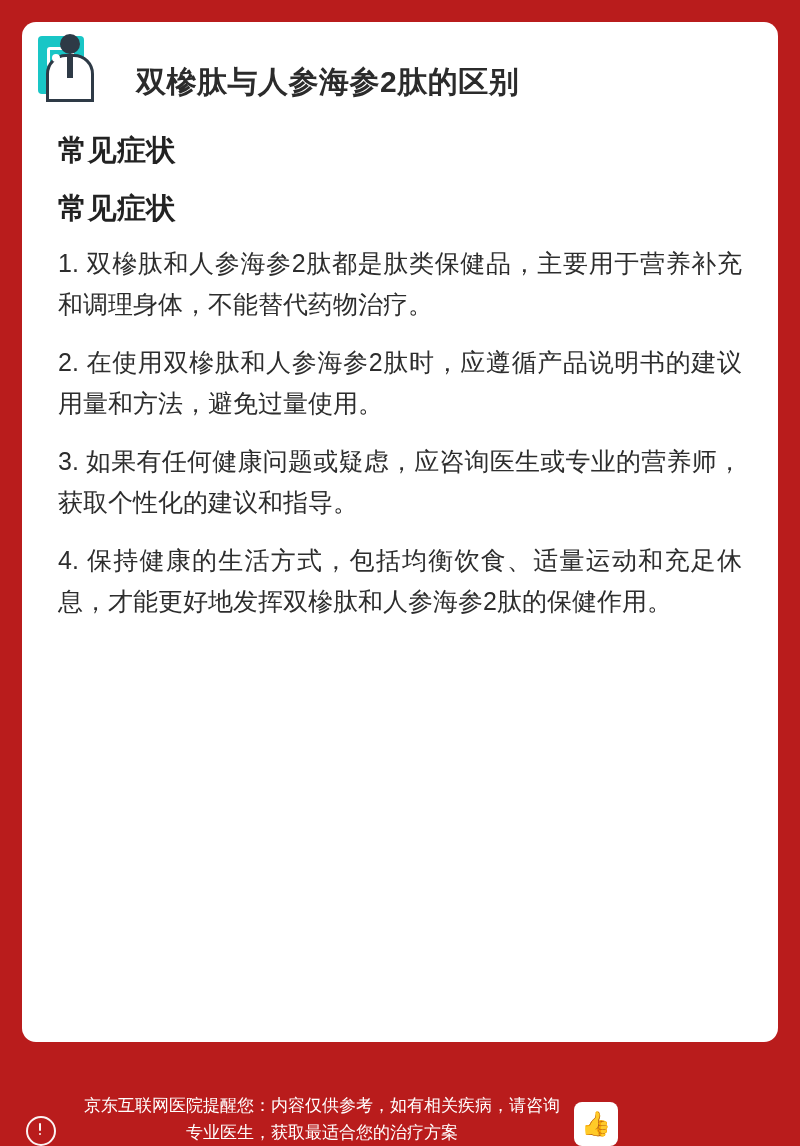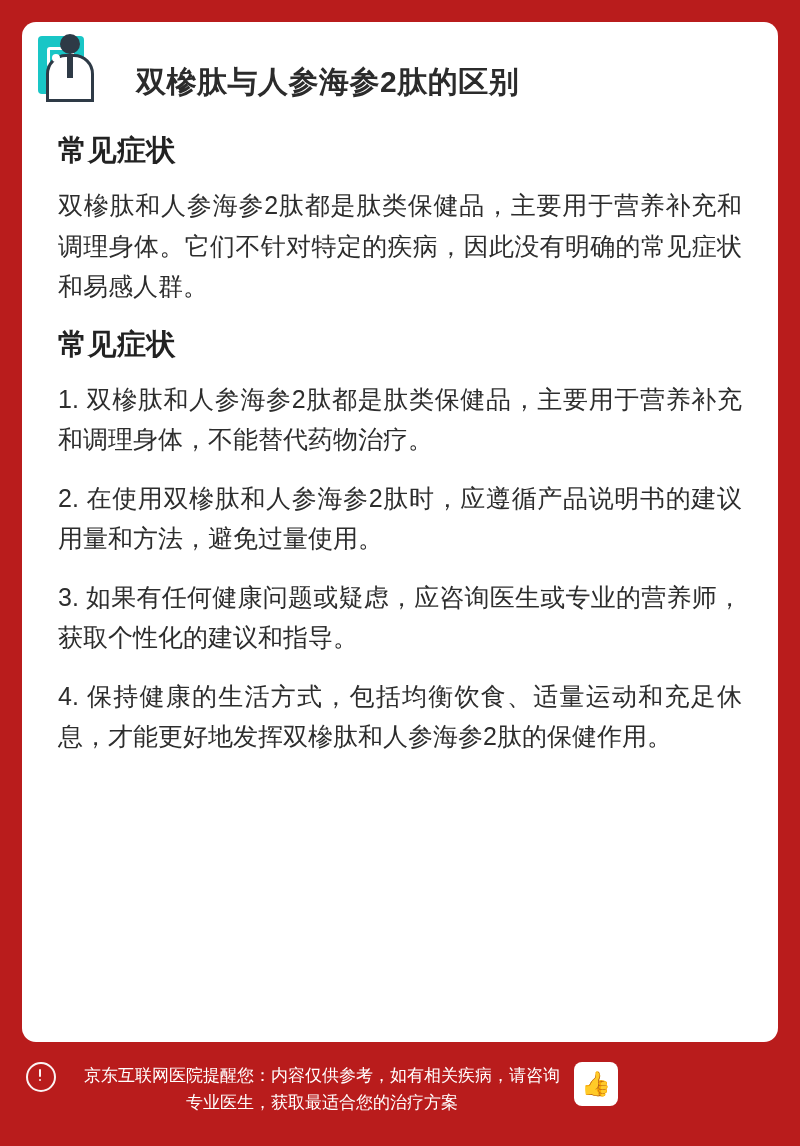--- a/index.html
+++ b/index.html
@@ -134,21 +134,21 @@
     margin-bottom: 0;
   }
 
   .footer {
     position: absolute;
     left: 0;
     bottom: 0;
     width: 644px;
     height: 84px;
     display: flex;
-    align-items: flex-start;
+    align-items: flex-end;
     padding: 0 26px;
     box-sizing: border-box;
   }
   .footer-left-icon {
     width: 26px;
     height: 26px;
     border: 2px solid #ffffff;
     border-radius: 50%;
     position: relative;
     flex: 0 0 auto;
@@ -214,23 +214,20 @@
       <div class="sheet"></div>
       <div class="person-body"></div>
       <div class="tie"></div>
       <div class="person-head"></div>
     </div>
 
     <h1 class="title">双槮肽与人参海参2肽的区别</h1>
 
     <div class="section">
       <h2 class="section-heading">常见症状</h2>
-      <div class="section-body">
-        <p class="body-text">双槮肽和人参海参2肽都是肽类保健品，主要用于营养补充和调理身体。它们不针对特定的疾病，因此没有明确的常见症状和易感人群。</p>
-      </div>
     </div>
 
     <div class="section">
     </div>
 
     <div class="section">
       <h2 class="section-heading">常见症状</h2>
       <div class="section-body">
         <p class="list-item">1. 双槮肽和人参海参2肽都是肽类保健品，主要用于营养补充和调理身体，不能替代药物治疗。</p>
         <p class="list-item">2. 在使用双槮肽和人参海参2肽时，应遵循产品说明书的建议用量和方法，避免过量使用。</p>

